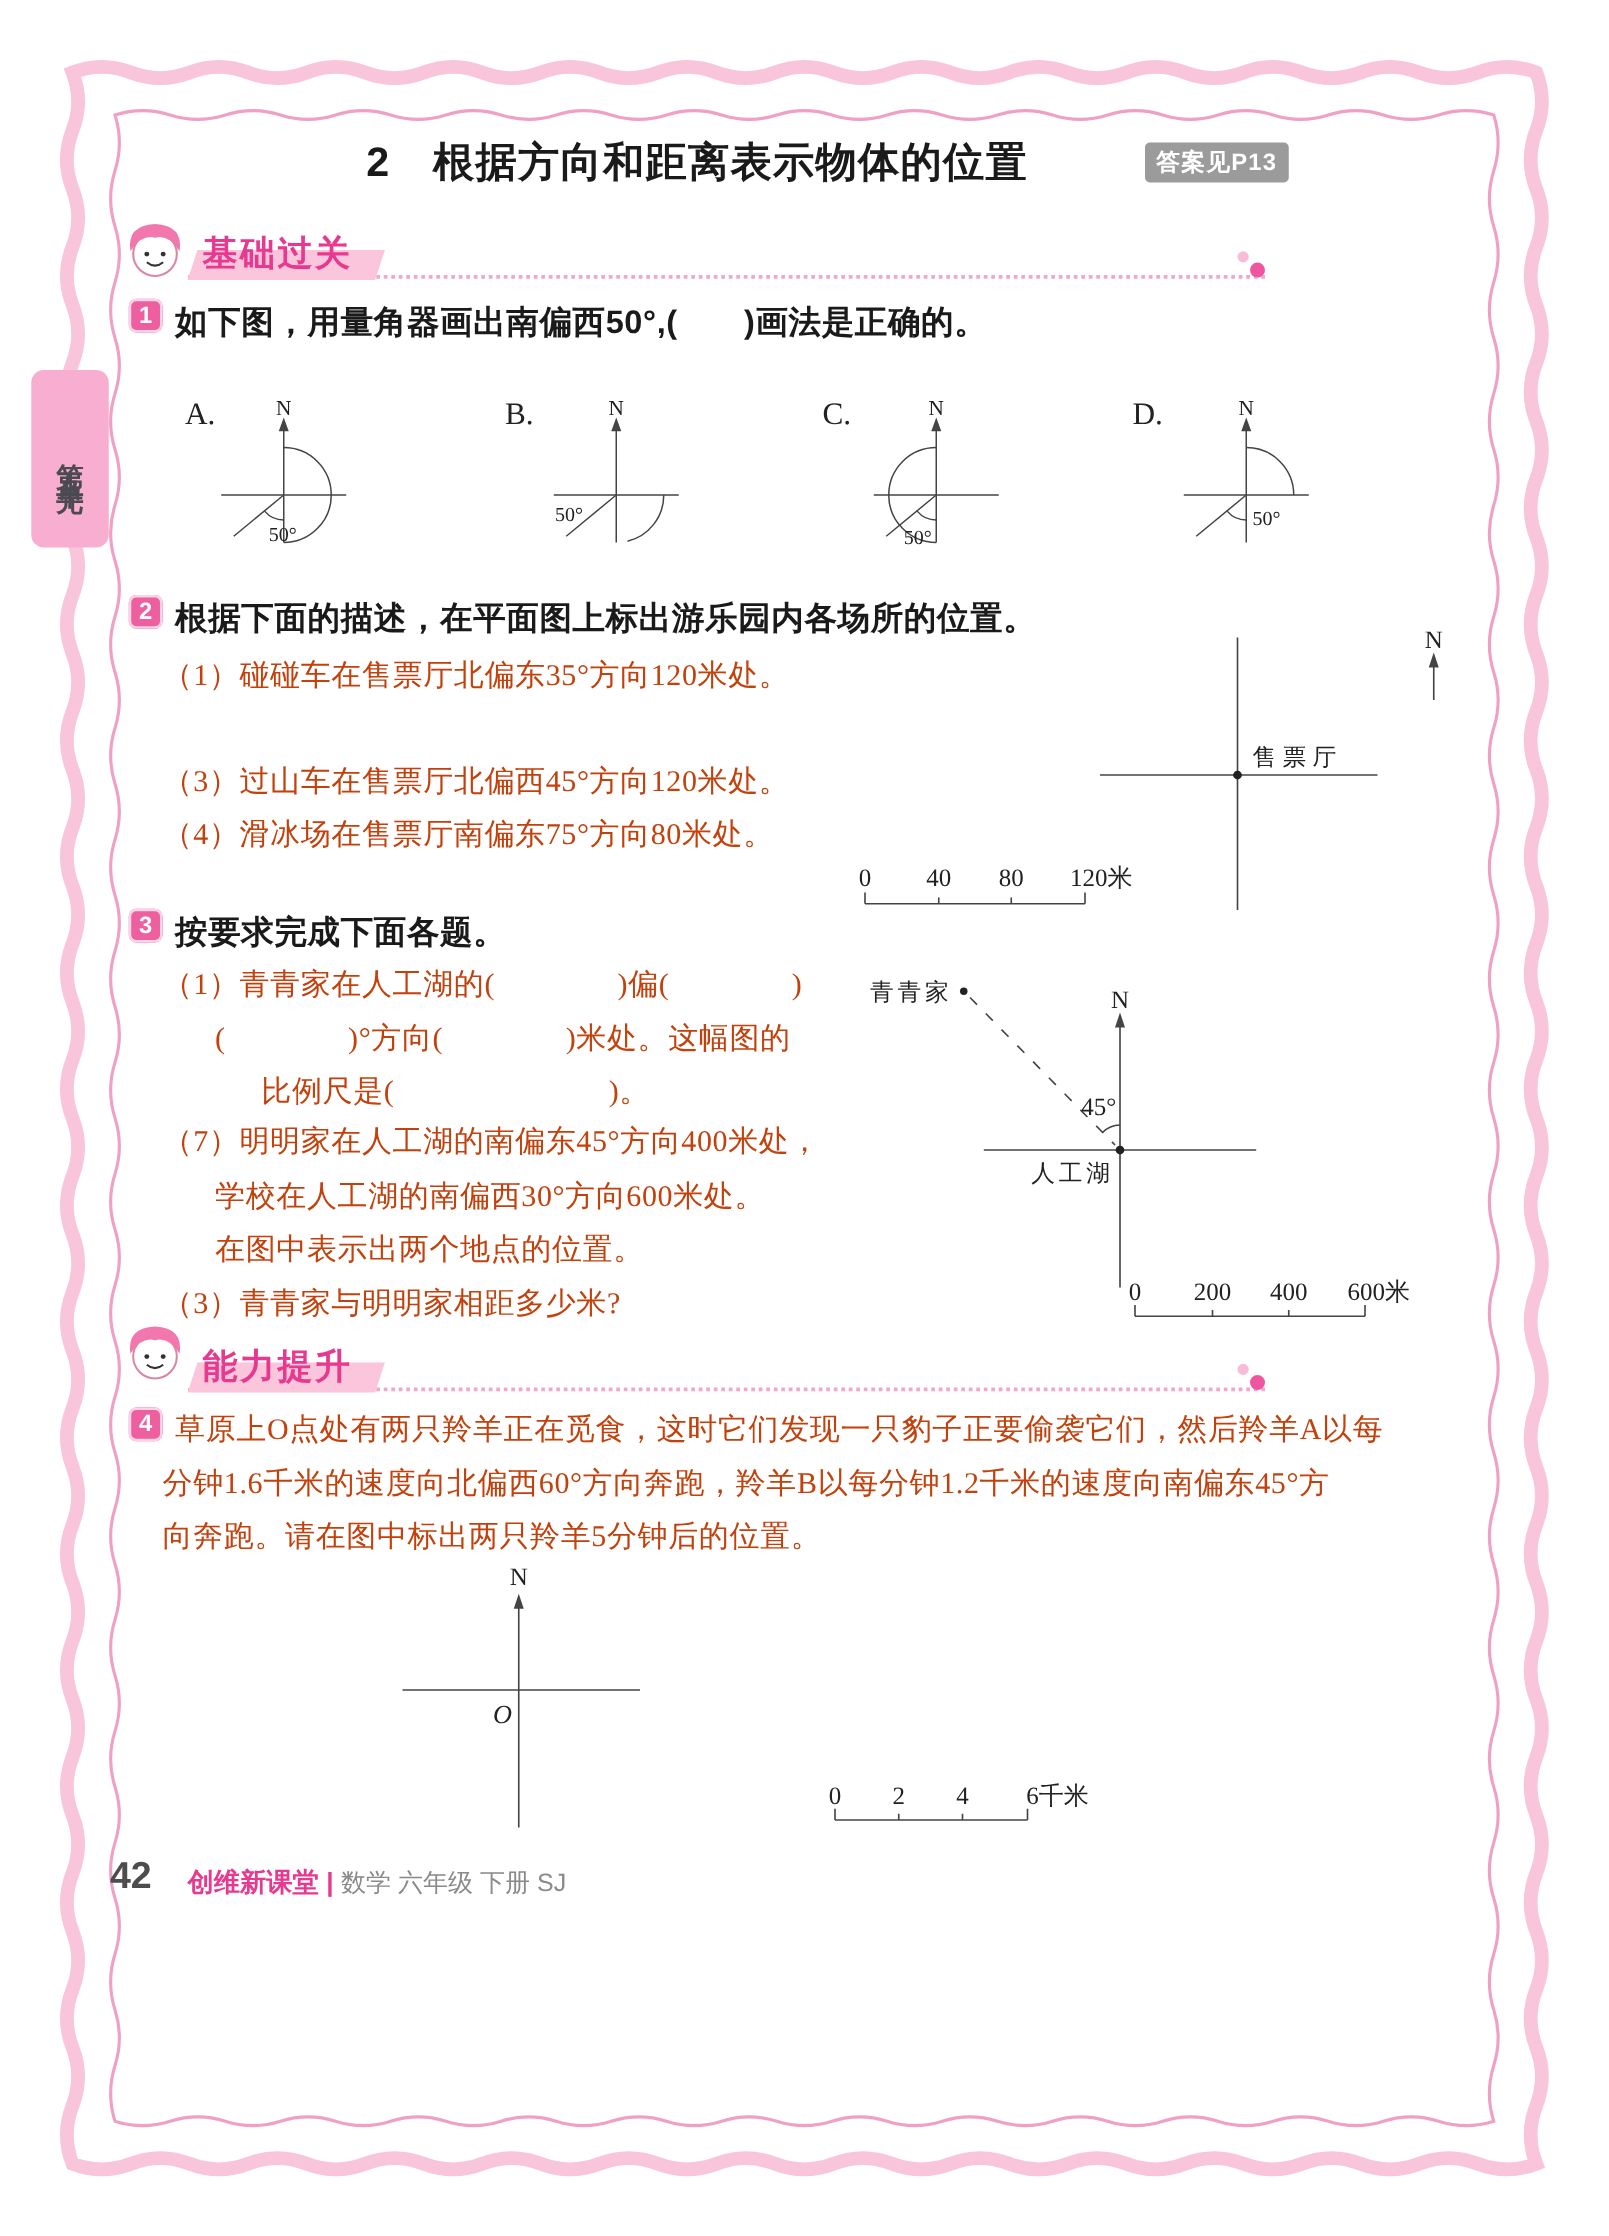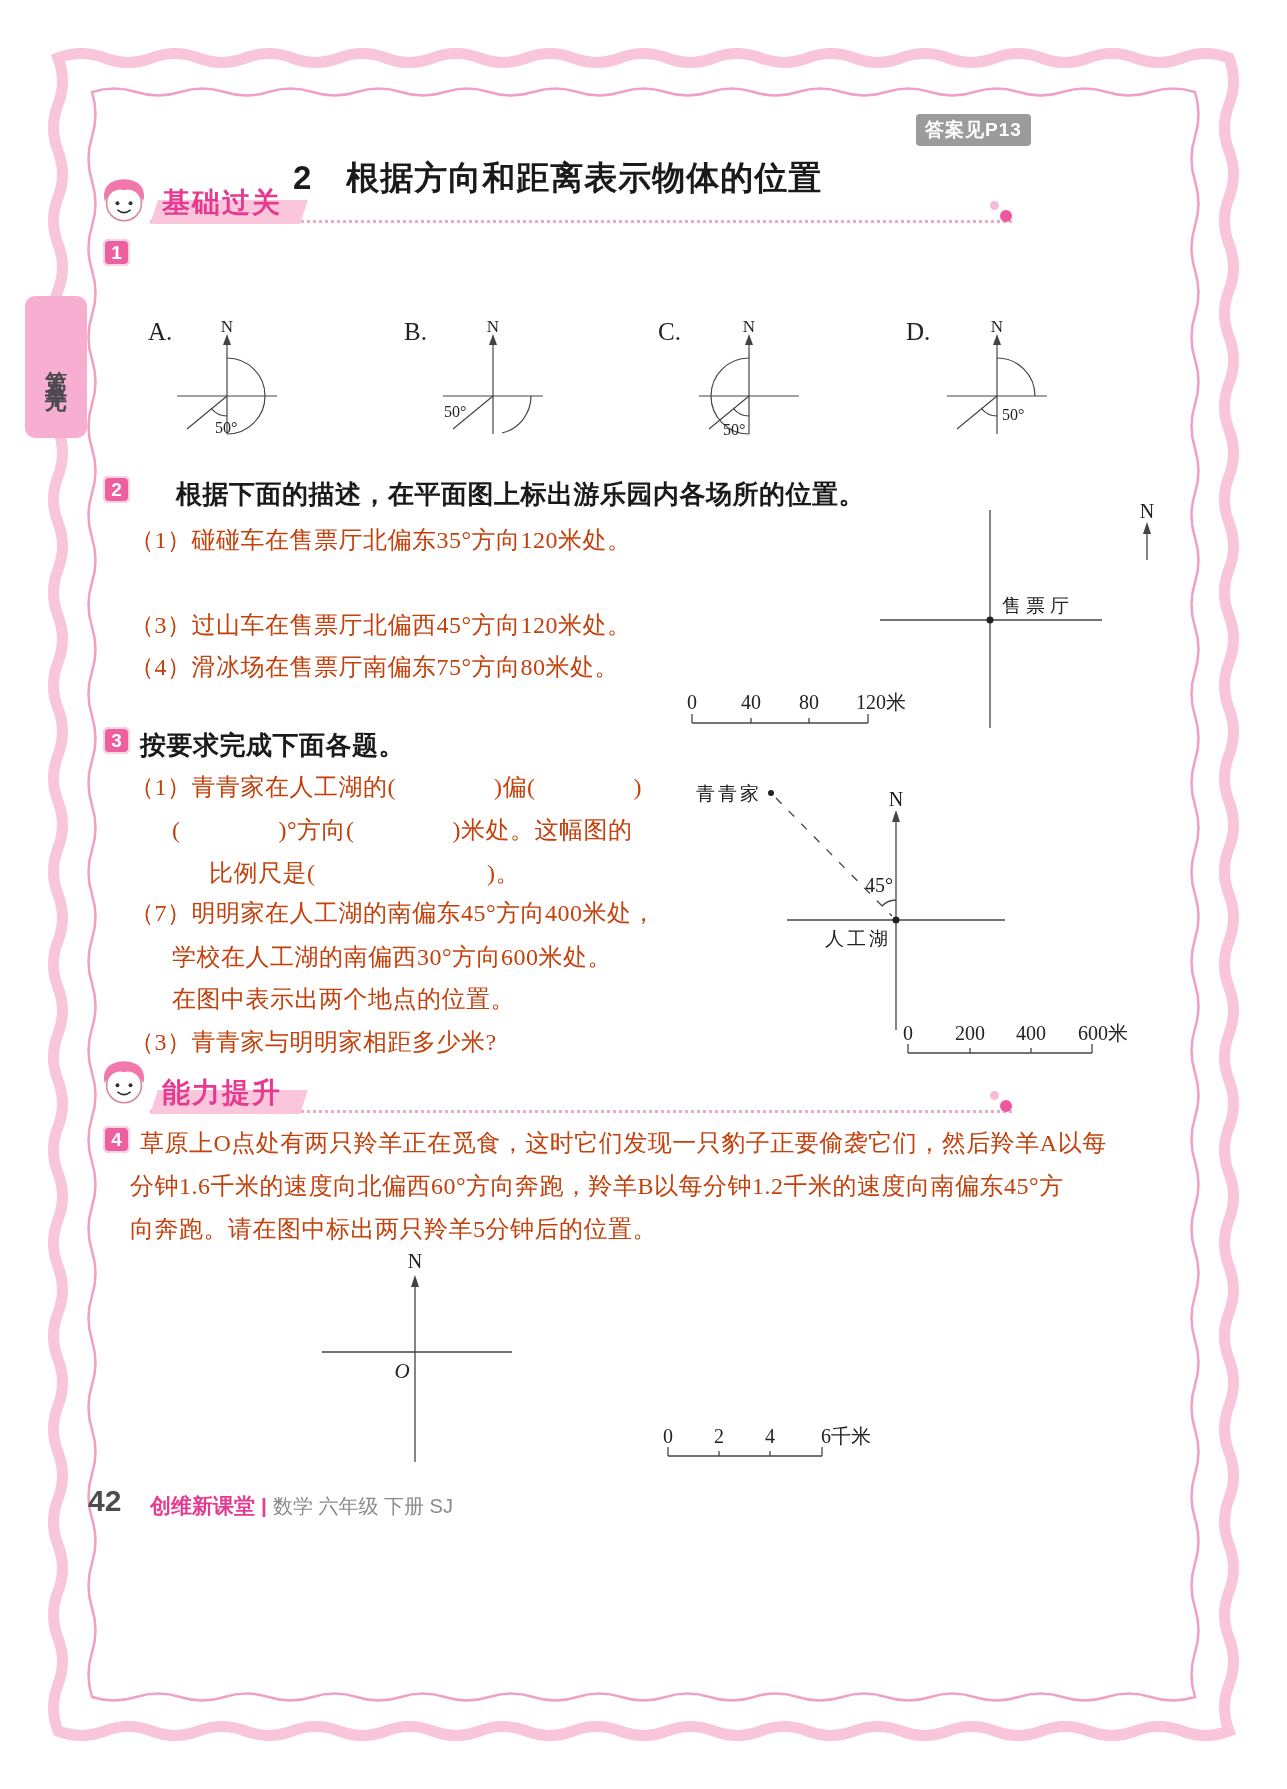--- a/index.html
+++ b/index.html
@@ -1,19 +1,19 @@
 <!DOCTYPE html>
 <html><head>
 <meta charset="utf-8">
 <style>
   html,body{margin:0;padding:0;background:#fff;}
   #page{position:relative;width:1287px;height:1789px;background:#ffffff;overflow:hidden;
         font-family:"Liberation Sans",sans-serif;color:#1a1a1a;}
   .abs{position:absolute;}
-  .title{font-size:33px;letter-spacing:1px;font-weight:700;margin-top:48px;}
+  .title{font-size:33px;letter-spacing:1px;font-weight:700;}
   .ansbadge{background:#9b9b9b;color:#fff;font-size:19px;font-weight:700;
             padding:3px 9px;border-radius:4px;letter-spacing:1px;}
   .unit-tab{background:#f8aed0;border-radius:10px;display:flex;align-items:center;justify-content:center;
             writing-mode:vertical-rl;text-orientation:upright;font-size:22px;font-weight:700;color:#4a4a50;
             letter-spacing:7px;}
   .sec-label{color:#e6398f;font-size:28px;font-weight:700;letter-spacing:2px;z-index:3;}
   .sec-bg{background:#fbc6dc;transform:skewX(-18deg);z-index:1;}
   .dotline{border-top:3px dotted #f2a8ca;z-index:0;}
   .dot{border-radius:50%;}
   .qbadge{width:27px;height:27px;background:#ee5fa0;border-radius:6px;color:#fff;font-size:19px;
@@ -52,20 +52,21 @@
       <path d="M16 31 Q22 36 28 31" stroke="#333" stroke-width="1.5" fill="none"></path>
     </svg>
   </div>
   <div class="abs sec-bg" style="left:154px;top:200px;width:150px;height:24px;"></div>
   <div class="abs sec-label" style="left:162px;top:184px;">基础过关</div>
   <div class="abs dotline" style="left:150px;top:220px;width:862px;"></div>
   <div class="abs dot" style="left:990px;top:201px;width:9px;height:9px;background:#f7bcd8;"></div>
   <div class="abs dot" style="left:1000px;top:210px;width:12px;height:12px;background:#ee57a0;"></div>
 
   <div class="abs qbadge" style="left:103px;top:239px;">1</div>
+  <div class="abs stem" style="left:140px;top:240px;">如下图，用量角器画出南偏西50°,(　　)画法是正确的。</div>
 
   <div class="abs optletter" style="left:148px;top:318px;">A.</div>
   <div class="abs optletter" style="left:404px;top:318px;">B.</div>
   <div class="abs optletter" style="left:658px;top:318px;">C.</div>
   <div class="abs optletter" style="left:906px;top:318px;">D.</div>
 
   <svg class="abs diagram-svg" style="left:163px;top:316px;" width="140" height="124">
     <g stroke="#444" stroke-width="1.2" fill="none">
       <line x1="64" y1="80" x2="64" y2="26"></line>
         <line x1="64" y1="80" x2="64" y2="118"></line>
@@ -114,21 +115,21 @@
         <line x1="64" y1="80" x2="24" y2="113"></line>
       <path d="M64 42 A38 38 0 0 1 102 80"></path>
         <path d="M64 100 A20 20 0 0 1 48.7 92.9"></path>
     </g>
     <polygon points="64,18 60,29 68,29" fill="#444"></polygon>
     <text x="64" y="16" font-size="17" text-anchor="middle">N</text>
     <text x="69" y="104" font-size="16">50°</text>
   </svg>
 
   <div class="abs qbadge" style="left:103px;top:476px;">2</div>
-  <div class="abs stem" style="left:140px;top:477px;margin-left:36px;">根据下面的描述，在平面图上标出游乐园内各场所的位置。</div>
+  <div class="abs stem" style="left:140px;top:477px;">根据下面的描述，在平面图上标出游乐园内各场所的位置。</div>
   <div class="abs item" style="left:130px;top:524px;">（1）碰碰车在售票厅北偏东35°方向120米处。</div>
   <div class="abs item" style="left:130px;top:609px;">（3）过山车在售票厅北偏西45°方向120米处。</div>
   <div class="abs item" style="left:130px;top:651px;">（4）滑冰场在售票厅南偏东75°方向80米处。</div>
 
   <svg class="abs diagram-svg" style="left:650px;top:430px;" width="530" height="315">
     <g stroke="#444" stroke-width="1.3" fill="none">
       <line x1="497" y1="98" x2="497" y2="130"></line>
       <line x1="340" y1="80" x2="340" y2="298"></line>
       <line x1="230" y1="190" x2="452" y2="190"></line>
       <line x1="42" y1="293" x2="218" y2="293"></line>

